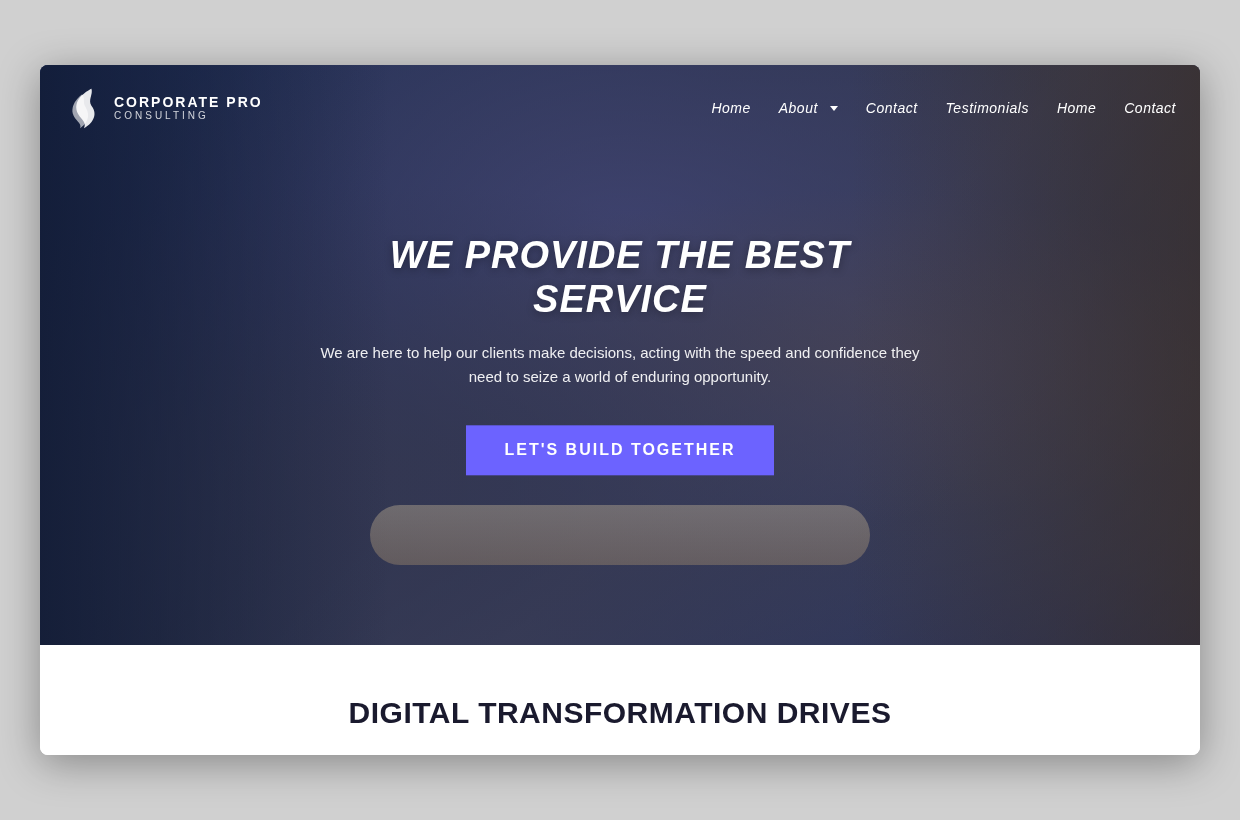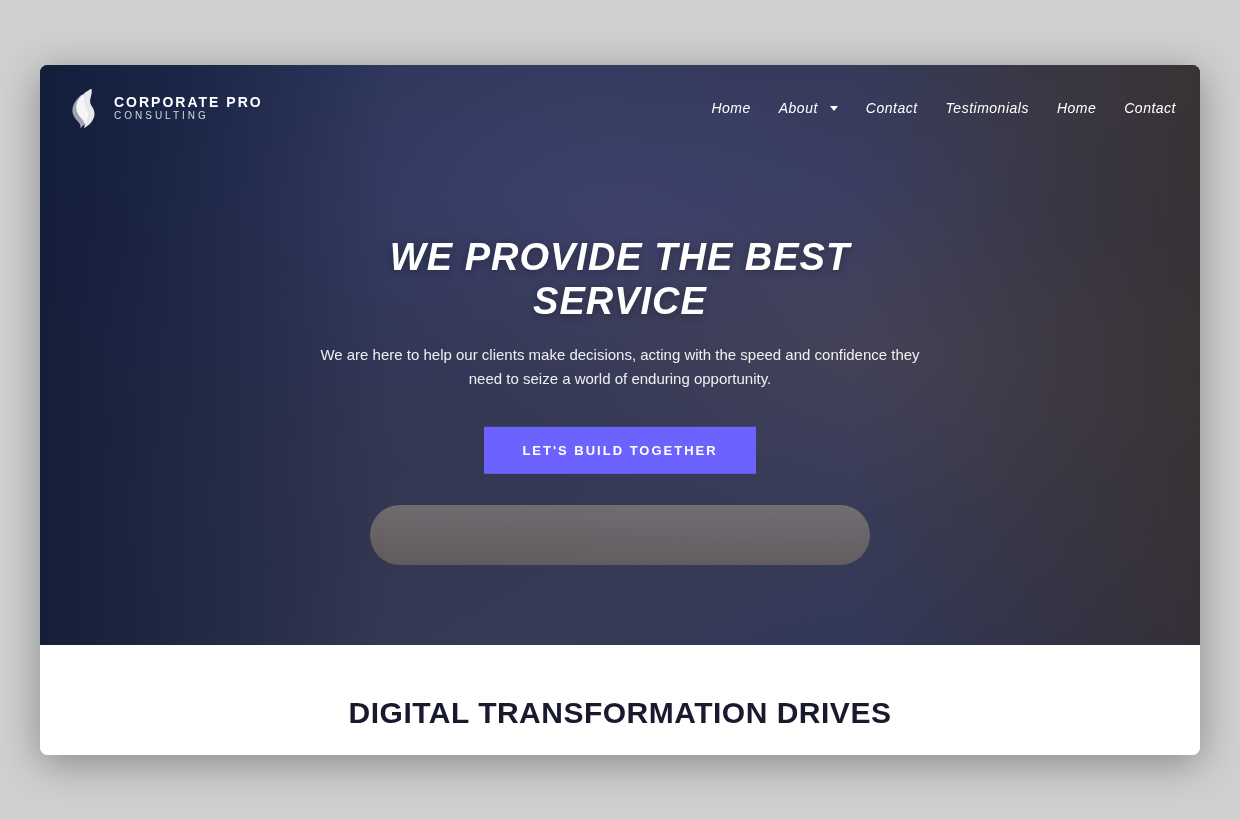--- a/index.html
+++ b/index.html
@@ -177,21 +177,21 @@
       margin-bottom: 36px;
       font-weight: 400;
     }
 
     .hero-btn {
       display: inline-block;
       background: #6c63ff;
       color: white;
       text-decoration: none;
       padding: 16px 38px;
-      font-size: 13px;
+      font-size: 16px;
       font-weight: 700;
       letter-spacing: 2px;
       text-transform: uppercase;
       border: none;
       cursor: pointer;
       transition: background 0.2s;
     }
 
     
     .below-hero {

